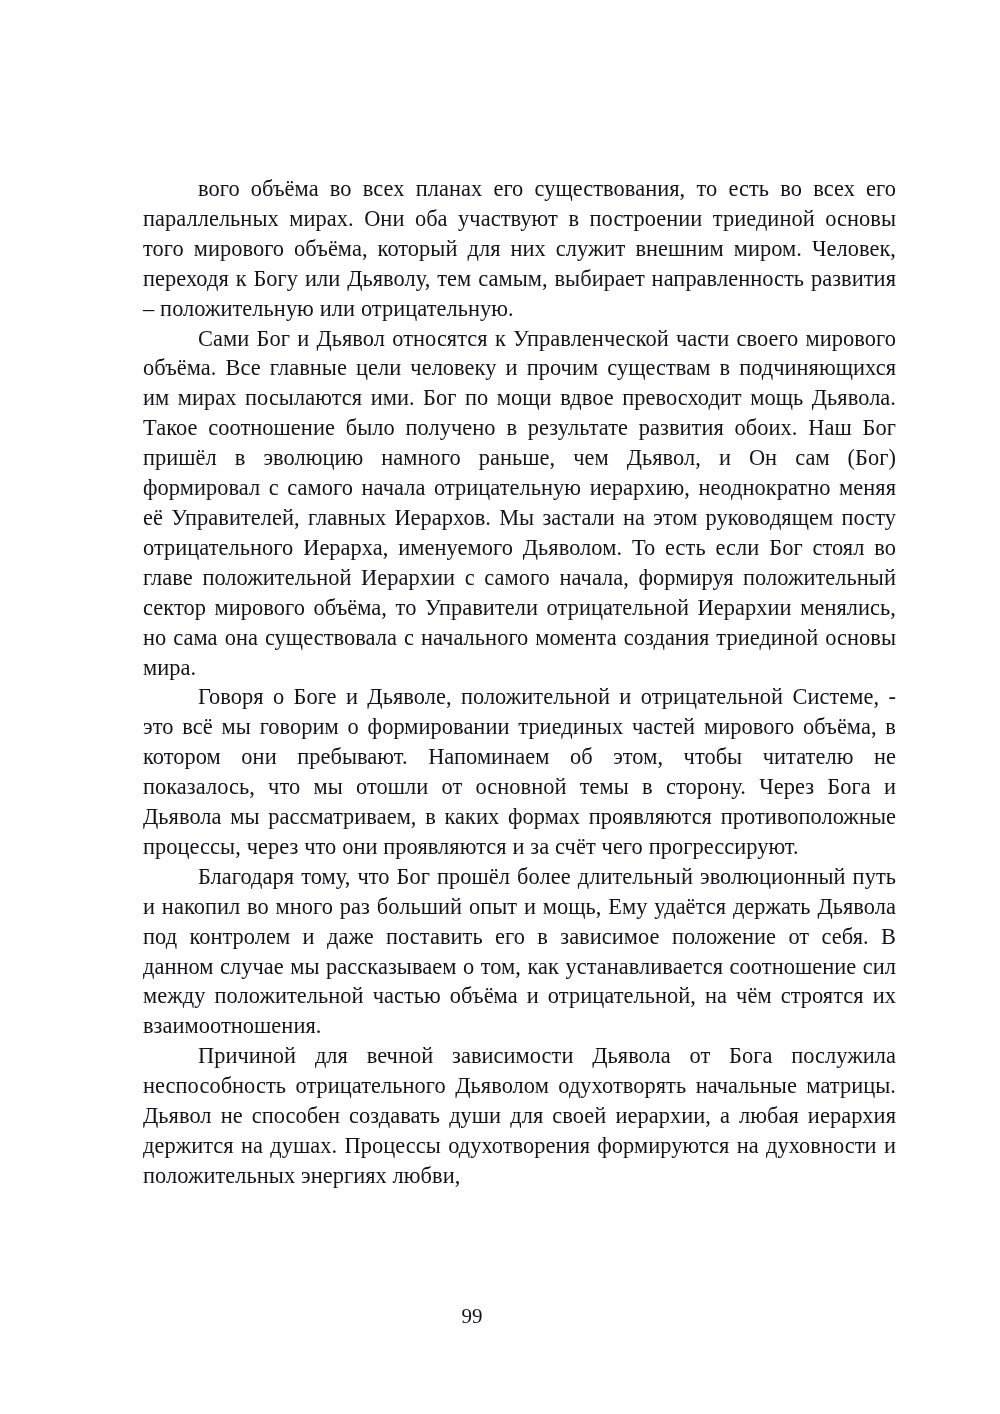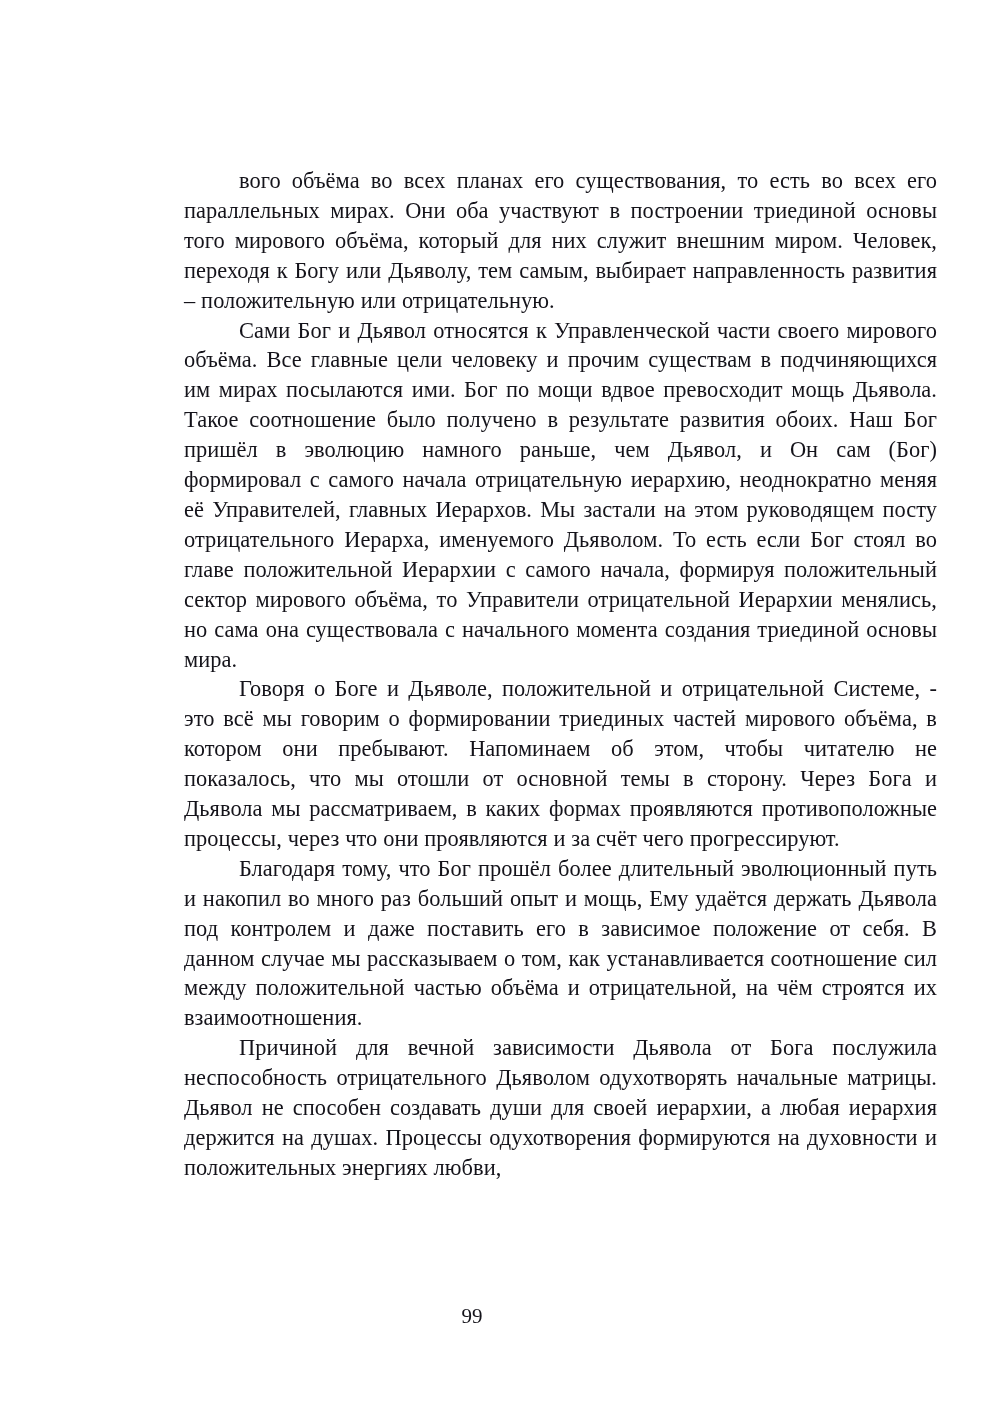--- a/index.html
+++ b/index.html
@@ -16,23 +16,22 @@
   #page {
     position: relative;
     width: 1000px;
     height: 1414px;
     background: #ffffff;
     box-sizing: border-box;
   }
   #text-column {
     position: absolute;
     left: 143px;
-    top: 166px;
+    top: 174px;
     width: 753px;
-    margin-left: 41px;
   }
   .para {
     margin: 0;
     padding: 0;
     font-size: 22.4px;
     line-height: 29.9px;
     color: #14131a;
     text-align: justify;
     text-justify: inter-word;
     text-indent: 55px;

